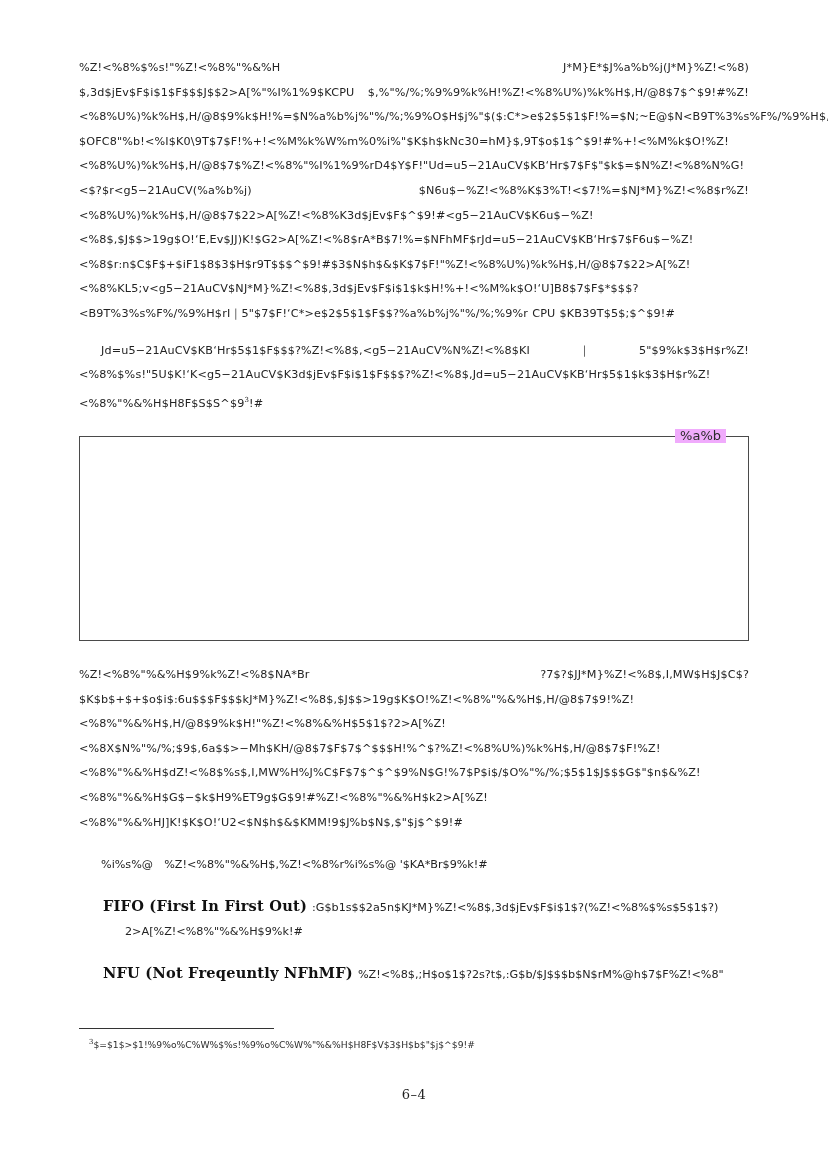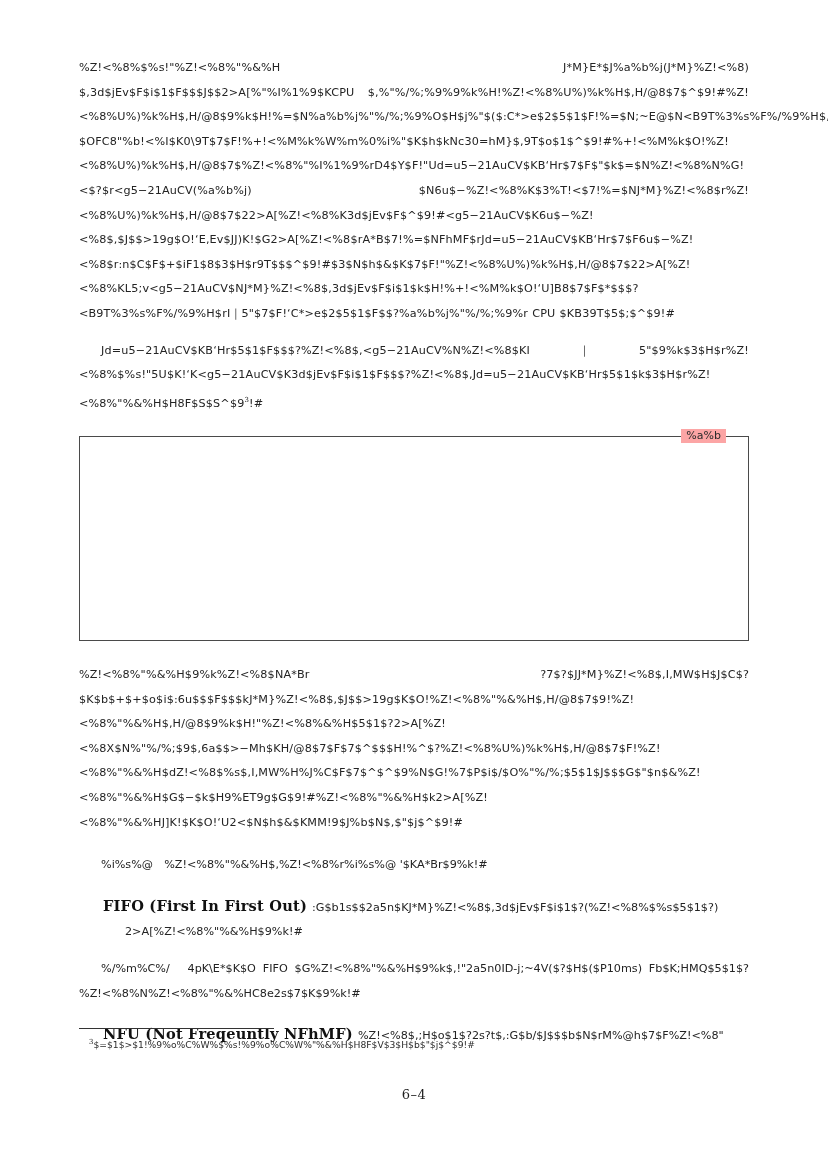--- a/index.html
+++ b/index.html
@@ -59,23 +59,23 @@
     position: relative;
     height: 205px;
     border: 1px solid #4a4a4a;
     box-sizing: border-box;
     background: #ffffff;
   }
   .figure-caption-tab {
     position: absolute;
     top: -8px;
     right: 22px;
-    background: #fca5a5;
+    background: #f0abfc;
     padding: 0 5px;
-    font-size: 11px;
+    font-size: 13px;
     line-height: 14px;
     color: #2b2b2b;
     font-family: "DejaVu Sans", sans-serif;
     white-space: nowrap;
   }
 
   .after-figure {
     margin-top: 22px;
   }
 
@@ -195,21 +195,20 @@
 
     <div class="deflist">
 
       <div class="def-lead">%i%s%@　%Z!&lt;%8%"%&amp;%H$,%Z!&lt;%8%r%i%s%@ '$KA*Br$9%k!#</div>
 
       <div class="def-item">
         <span class="def-term">FIFO (First In First Out)</span><span class="def-body">:G$b1s$$2a5n$KJ*M}%Z!&lt;%8$,3d$jEv$F$i$1$?(%Z!&lt;%8%$%s$5$1$?)</span>
       </div>
       <div class="def-cont">2&gt;A[%Z!&lt;%8%"%&amp;%H$9%k!#</div>
 
-      <div class="para-note">%/%m%C%/　4pK\E*$K$O FIFO $G%Z!&lt;%8%"%&amp;%H$9%k$,!"2a5n0ID-j;~4V($?$H$($P10ms) Fb$K;HMQ$5$1$?%Z!&lt;%8%N%Z!&lt;%8%"%&amp;%HC8e2s$7$K$9%k!#</div>
 
       <div class="def-item">
         <span class="def-term">NFU (Not Freqeuntly NFhMF)</span><span class="def-body">%Z!&lt;%8$,;H$o$1$?2s?t$,:G$b/$J$$$b$N$rM%@h$7$F%Z!&lt;%8"</span>
       </div>
 
     </div>
 
   </div>
 
   <div class="footnote-area">

